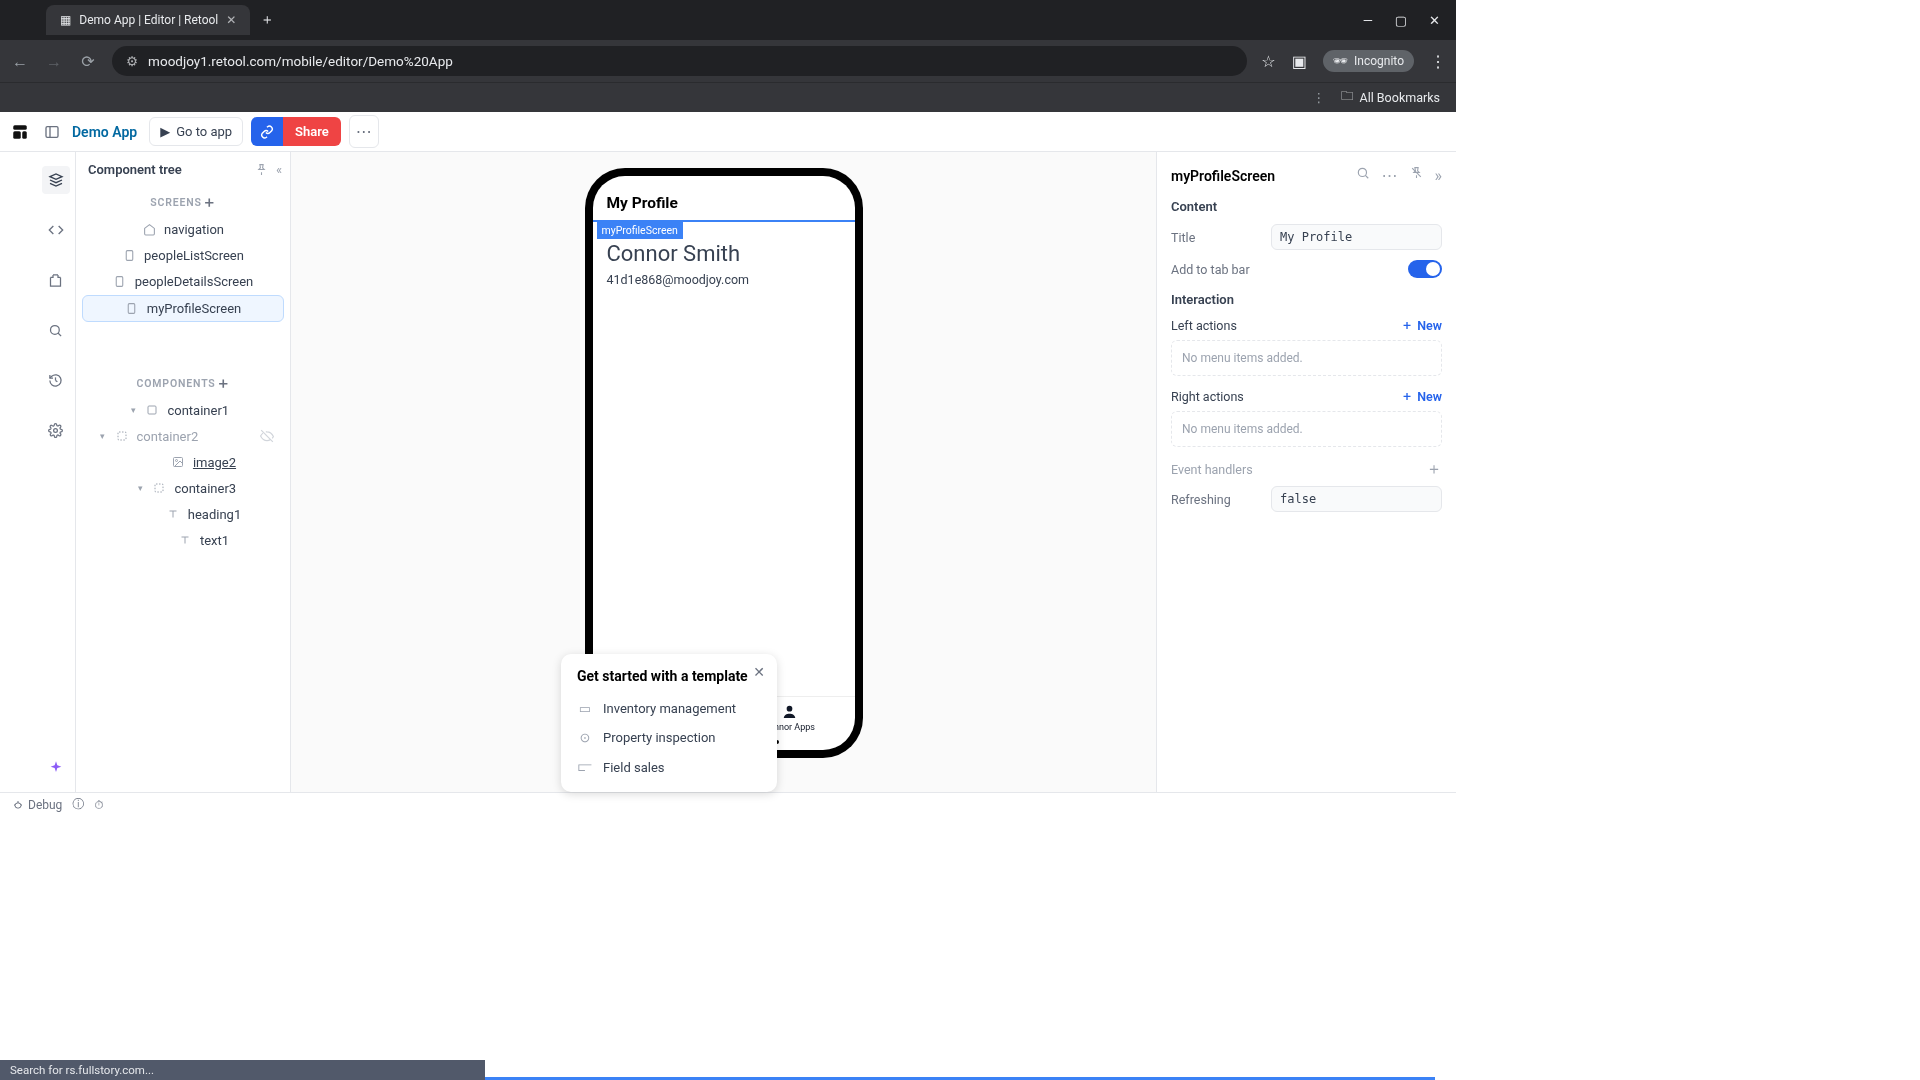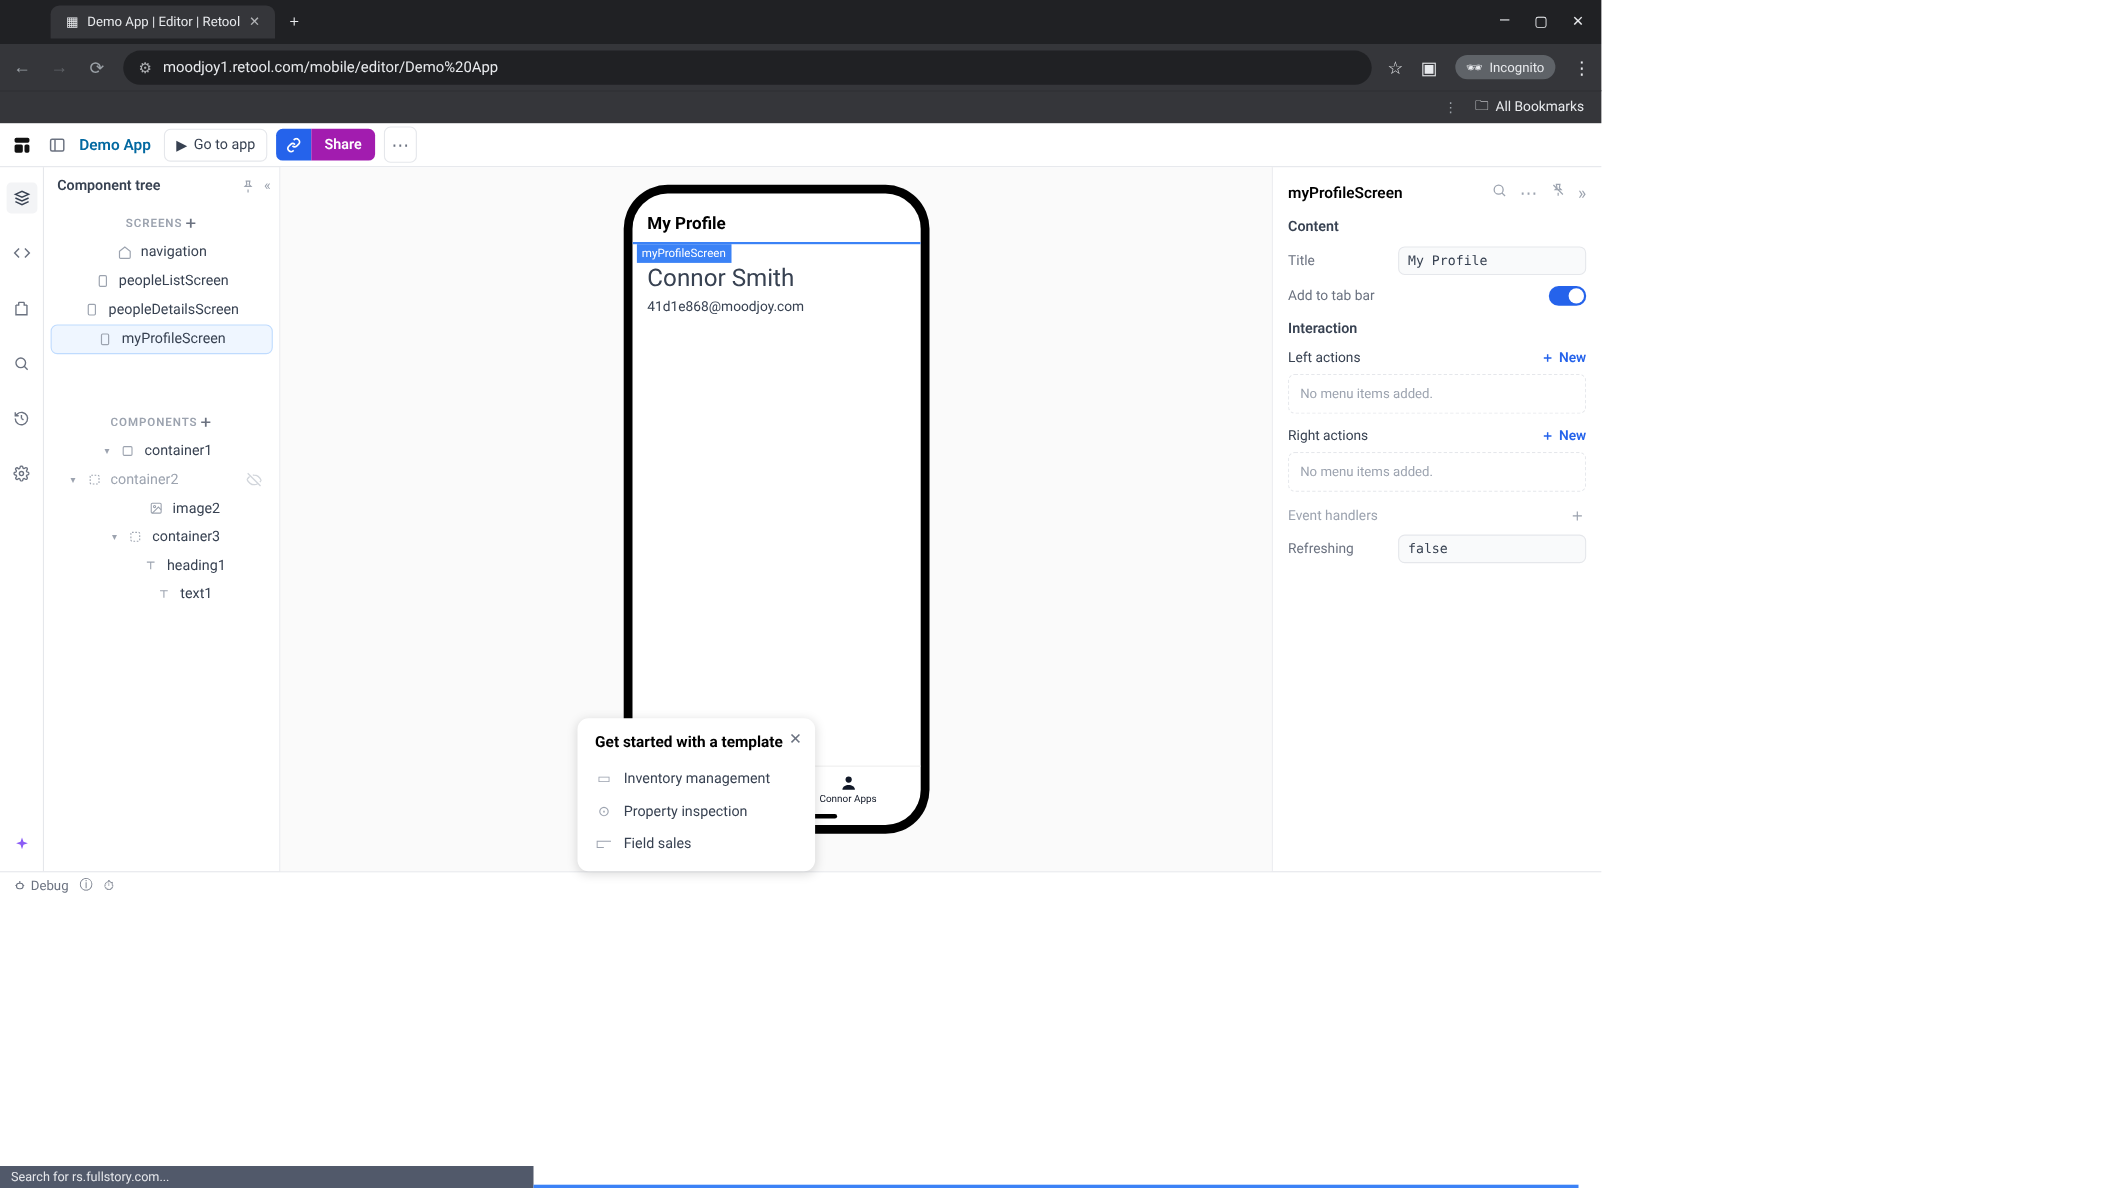--- a/index.html
+++ b/index.html
@@ -24,25 +24,25 @@
 
 .app-bar { height: 40px; border-bottom: 1px solid #e5e7eb; display: flex; align-items: center; padding: 0 8px; gap: 12px; }
 .app-bar .logo-box { width: 24px; height: 24px; display: flex; align-items: center; justify-content: center; cursor: pointer; }
 .app-bar .sidebar-icon { cursor: pointer; color: #6b7280; }
 .app-name { font-weight: 600; font-size: 14px; color: #0369a1; }
 .search-box { margin: 0 auto; width: 520px; background: #f3f4f6; border-radius: 6px; display: flex; align-items: center; padding: 6px 10px; color: #9ca3af; font-size: 13px; gap: 8px; }
 .search-kbd { margin-left: auto; font-size: 12px; color: #9ca3af; }
 .app-actions { display: flex; gap: 8px; align-items: center; }
 .btn-go { display: flex; align-items: center; gap: 6px; padding: 6px 10px; border: 1px solid #e5e7eb; border-radius: 6px; font-size: 13px; cursor: pointer; color: #374151; }
 .btn-link { background: #2563eb; color: #fff; border-radius: 6px 0 0 6px; padding: 7px 9px; cursor: pointer; display: flex; align-items: center; }
-.btn-share { background: #a21caf; color: #fff; padding: 7px 12px; border-radius: 0 6px 6px 0; font-size: 13px; font-weight: 600; cursor: pointer; }
+.btn-share { background: #ef4444; color: #fff; padding: 7px 12px; border-radius: 0 6px 6px 0; font-size: 13px; font-weight: 600; cursor: pointer; }
 .btn-more { padding: 6px; cursor: pointer; color: #6b7280; border: 1px solid #e5e7eb; border-radius: 6px; }
 
 
-.main { display: flex; height: calc(816px - 112px - 40px - 24px); }
+.main { display: flex; height: calc(816px - 112px - 40px - 24px); margin-left: 36px; }
 .rail { width: 40px; border-right: 1px solid #e5e7eb; display: flex; flex-direction: column; align-items: center; padding-top: 14px; gap: 22px; color: #6b7280; position: relative; }
 .rail-item { cursor: pointer; width: 28px; height: 28px; display: flex; align-items: center; justify-content: center; border-radius: 4px; }
 .rail-item.active { background: #f3f4f6; }
 .rail-bottom { position: absolute; bottom: 10px; }
 
 .sidebar { width: 215px; border-right: 1px solid #e5e7eb; display: flex; flex-direction: column; }
 .sidebar-head { display: flex; align-items: center; padding: 10px 8px 8px 12px; gap: 8px; }
 .sidebar-head h3 { font-size: 13px; font-weight: 600; color: #374151; flex: 1; }
 .pin-btn, .collapse-btn { cursor: pointer; color: #9ca3af; font-size: 13px; }
 .section-label { display: flex; align-items: center; justify-content: center; padding: 8px 10px 4px 12px; font-size: 10.5px; letter-spacing: .08em; color: #9ca3af; font-weight: 600; }
@@ -305,21 +305,21 @@
             </svg>
           </span>
           <span>container2</span>
           <span class="hide-icon">
             <svg width="14" height="14" viewBox="0 0 24 24" fill="none" stroke="currentColor" stroke-width="2">
               <path d="M17.94 17.94A10 10 0 0 1 12 20C5 20 1 12 1 12a18 18 0 0 1 4-5M10 5a10 10 0 0 1 2-0c7 0 11 8 11 8a18 18 0 0 1-2 3"></path>
               <line x1="2" y1="2" x2="22" y2="22"></line>
             </svg>
           </span>
         </div>
-        <div class="tree-item" style="padding-left: 32px;">
+        <div class="tree-item" style="padding-left: 32px; text-decoration: underline;">
           <span class="tree-spacer" style="width:11px"></span>
           <span class="icon-slot">
             <svg width="12" height="12" viewBox="0 0 24 24" fill="none" stroke="currentColor" stroke-width="2">
               <rect x="3" y="3" width="18" height="18" rx="2"></rect>
               <circle cx="9" cy="9" r="2"></circle>
               <path d="M21 15l-5-5L5 21"></path>
             </svg>
           </span>
           <span>image2</span>
         </div>

